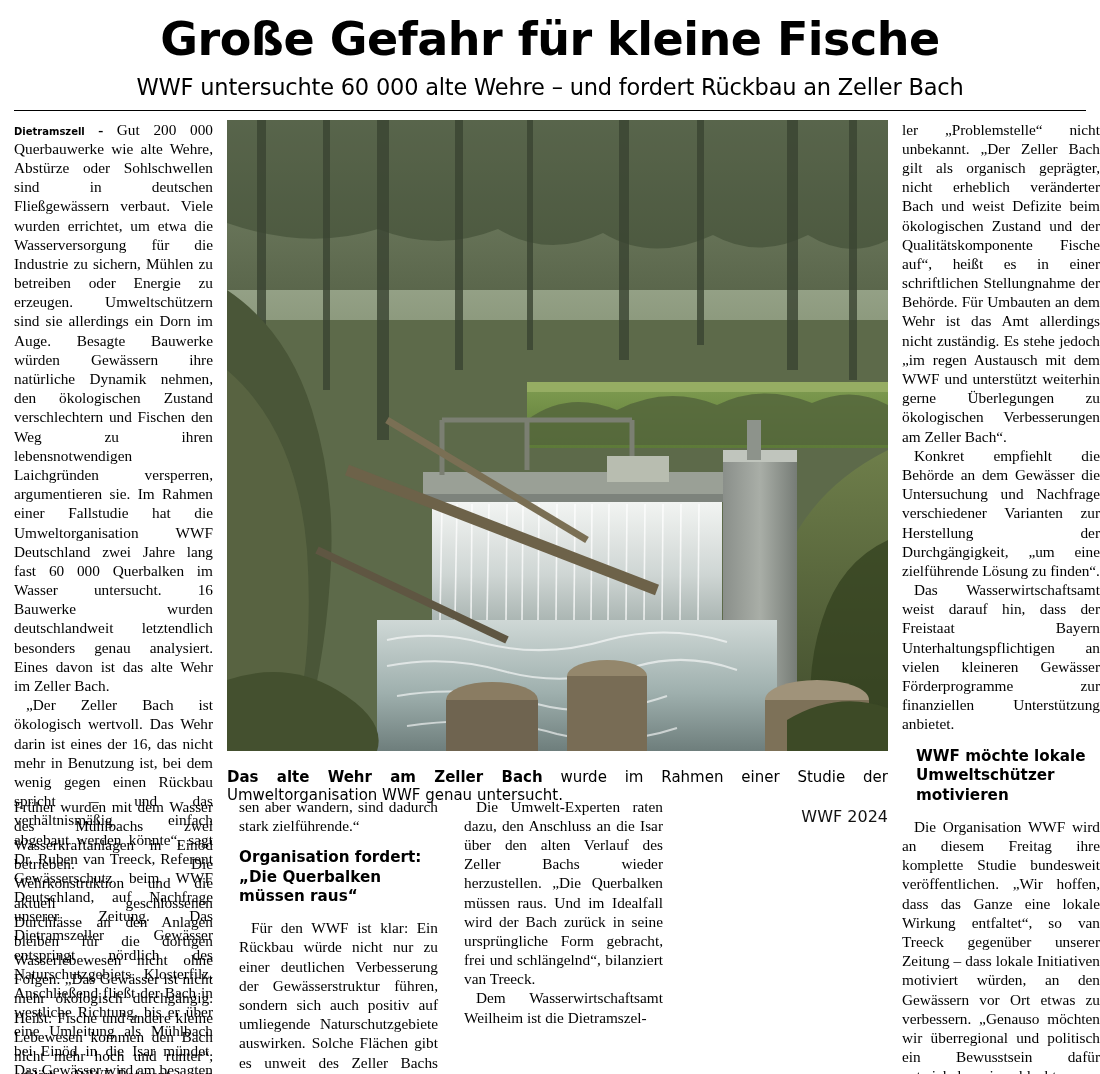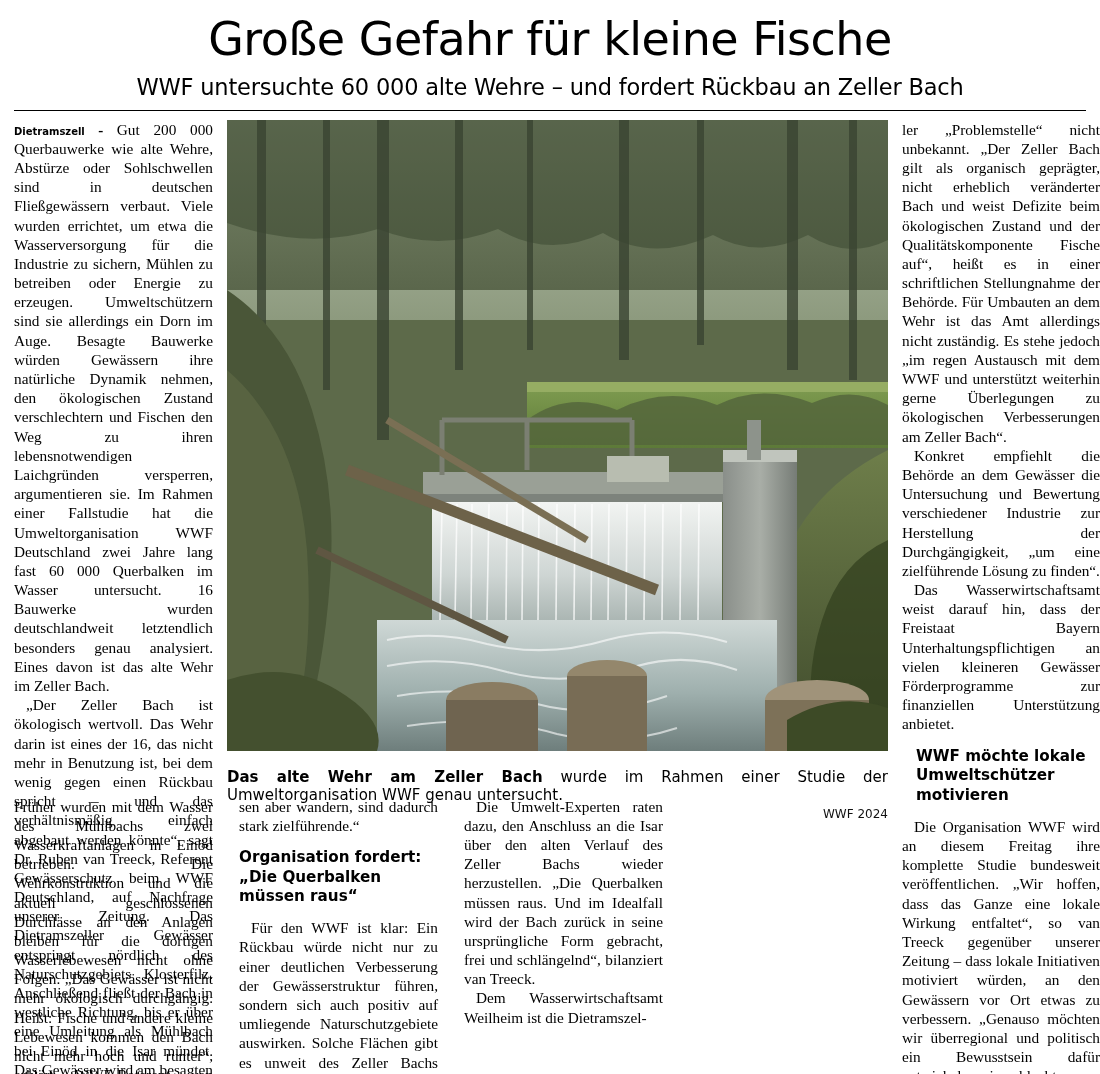--- a/index.html
+++ b/index.html
@@ -18,21 +18,21 @@
     position: relative;
     width: 1100px;
     height: 1074px;
     padding: 0;
     box-sizing: border-box;
   }
 
   
   .headline {
     font-family: "DejaVu Sans", sans-serif;
-    font-weight: normal;
+    font-weight: bold;
     font-size: 46px;
     line-height: 1.04;
     text-align: center;
     letter-spacing: -0.5px;
     margin: 16px 14px 0 14px;
   }
   .subhead {
     font-family: "DejaVu Sans", sans-serif;
     font-size: 22.5px;
     line-height: 1.1;
@@ -85,21 +85,21 @@
   .caption {
     font-family: "DejaVu Sans", sans-serif;
     font-size: 15px;
     line-height: 1.22;
     margin-top: 17px;
     text-align: justify;
   }
   .caption b { font-weight: bold; }
   .credit {
     font-family: "DejaVu Sans", sans-serif;
-    font-size: 12px;
+    font-size: 16px;
     text-align: right;
     margin-top: 3px;
     color: #111;
   }
 
   
   .body-text {
     font-size: 15.3px;
     line-height: 1.255;
     text-align: justify;
@@ -291,21 +291,21 @@
           <path d="M0 560 q60 -20 110 10 q50 30 40 61 H0z" fill="#44502f"></path>
           <path d="M560 600 q50 -30 101 -12 v43 H560z" fill="#3d4a26"></path>
         </svg>
       </div>
       <div class="caption"><b>Das alte Wehr am Zeller Bach</b><span> wurde im Rahmen einer Studie der Umweltorganisation WWF genau untersucht.</span></div>
       <div class="credit">WWF 2024</div>
     </div>
 
     <div class="col-right body-text">
       <p class="first">ler „Problemstelle“ nicht unbekannt. „Der Zeller Bach gilt als organisch geprägter, nicht erheblich veränderter Bach und weist Defizite beim ökologischen Zustand und der Qualitätskomponente Fische auf“, heißt es in einer schriftlichen Stellungnahme der Behörde. Für Umbauten an dem Wehr ist das Amt allerdings nicht zuständig. Es stehe jedoch „im regen Austausch mit dem WWF und unterstützt weiterhin gerne Überlegungen zu ökologischen Verbesserungen am Zeller Bach“.</p>
-      <p>Konkret empfiehlt die Behörde an dem Gewässer die Untersuchung und Bewertung verschiedener Industrie zur Herstellung der Durchgängigkeit, „um eine zielführende Lösung zu finden“.</p>
+      <p>Konkret empfiehlt die Behörde an dem Gewässer die Untersuchung und Nachfrage verschiedener Varianten zur Herstellung der Durchgängigkeit, „um eine zielführende Lösung zu finden“.</p>
       <p>Das Wasserwirtschaftsamt weist darauf hin, dass der Freistaat Bayern Unterhaltungspflichtigen an vielen kleineren Gewässer Förderprogramme zur finanziellen Unterstützung anbietet.</p>
       <div class="subhead-inline">WWF möchte lokale Umweltschützer motivieren</div>
       <p>Die Organisation WWF wird an diesem Freitag ihre komplette Studie bundesweit veröffentlichen. „Wir hoffen, dass das Ganze eine lokale Wirkung entfaltet“, so van Treeck gegenüber unserer Zeitung – dass lokale Initiativen motiviert würden, an den Gewässern vor Ort etwas zu verbessern. „Genauso möchten wir überregional und politisch ein Bewusstsein dafür entwickeln, wie schlecht es um viele unserer Gewässer steht – und wie einfach man oft etwas dagegen tun kann.“</p>
     </div>
   </div>
 
   <div class="bottom-area">
     <div class="bcol c1 body-text">
       <p class="first">Früher wurden mit dem Wasser des Mühlbachs zwei Wasserkraftanlagen in Einöd betrieben. Die Wehrkonstruktion und die aktuell geschlossenen Durchlässe an den Anlagen bleiben für die dortigen Wasserlebewesen nicht ohne Folgen. „Das Gewässer ist nicht mehr ökologisch durchgängig. Heißt: Fische und andere kleine Lebewesen kommen den Bach nicht mehr hoch und runter“, erklärt WWF-Referent van Treeck. „Viele von ihnen müs-</p>
     </div>

